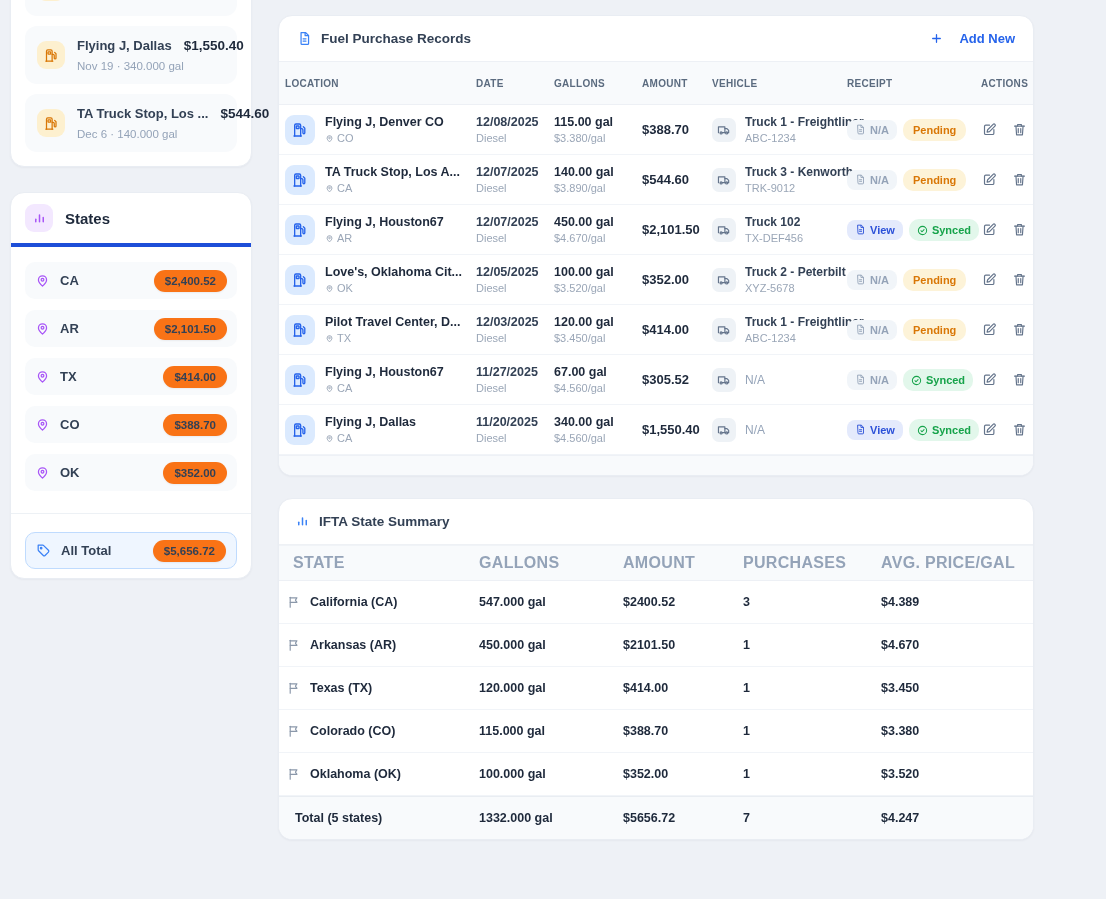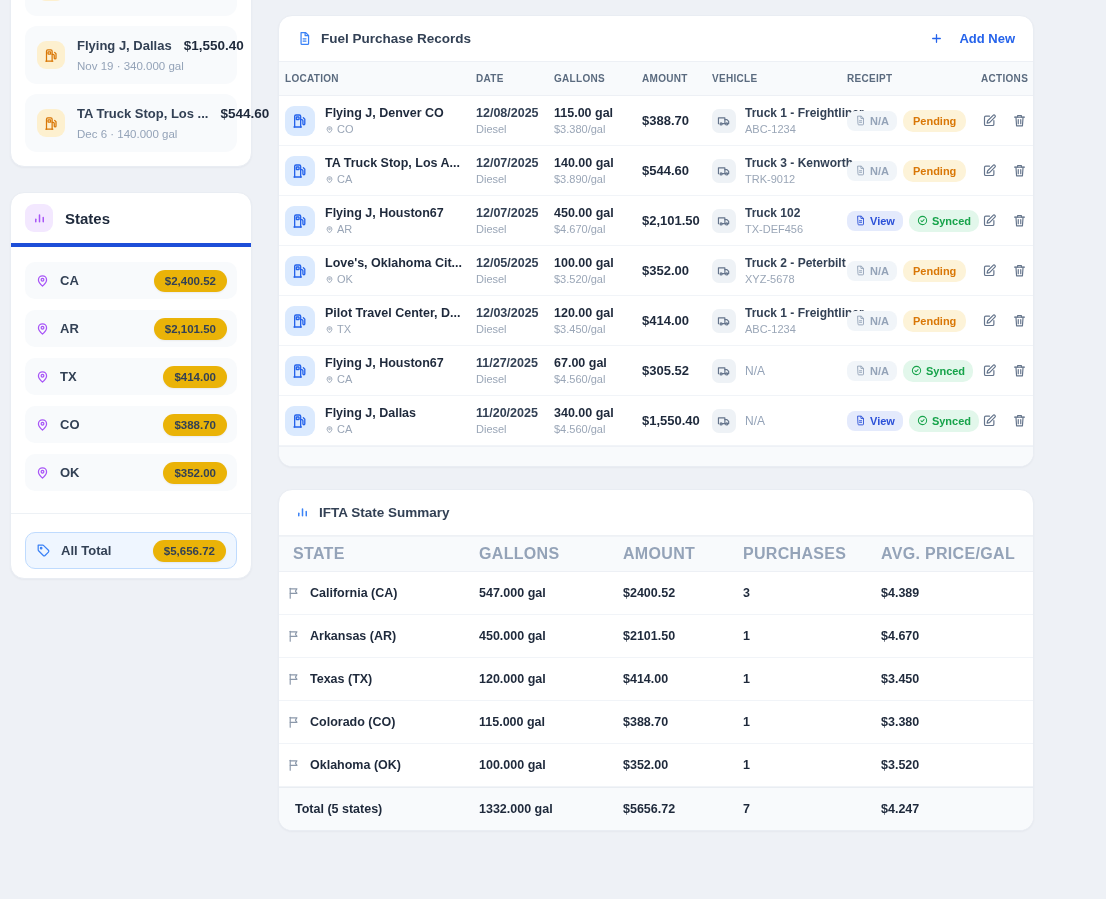--- a/index.html
+++ b/index.html
@@ -48,21 +48,21 @@
   }
   .states-header .states-title { font-size:15px; font-weight:700; color:#1e293b; }
   .states-list { padding:15px 14px 9px; display:flex; flex-direction:column; gap:11px; }
   .state-row {
     background:#f8fafc; border-radius:10px; height:37px;
     display:flex; align-items:center; gap:10px; padding:0 10px; cursor:pointer;
   }
   .state-row .pin { color:#a855f7; }
   .state-row .state-code { font-size:13px; font-weight:600; color:#334155; flex:1; }
   .pill {
-    background:#eab308; border-radius:999px; padding:5px 11px; font-size:11.5px; font-weight:600;
+    background:#f97316; border-radius:999px; padding:5px 11px; font-size:11.5px; font-weight:600;
     color:#334155; box-shadow:0 1px 2px rgba(16,24,40,.06);
   }
   .states-divider { border:none; border-top:1px solid #edf1f5; margin:11px -14px 7px; }
   .all-states-row {
     background:#eff6ff; border:1.5px solid #bfdbfe; border-radius:10px; height:37px;
     display:flex; align-items:center; gap:10px; padding:0 10px; cursor:pointer;
   }
   .all-states-row .tag { color:#3b82f6; }
   .all-states-row .state-code { font-size:13px; font-weight:600; color:#334155; flex:1; }
 
@@ -72,21 +72,21 @@
     height:45px; display:flex; align-items:center; gap:9px; padding:0 18px;
   }
   .card-header .hdr-icon { color:#3b82f6; }
   .card-header .hdr-title { font-size:13.5px; font-weight:600; color:#334155; flex:1; }
   .add-new {
     display:flex; align-items:center; gap:16px; background:none; border:none; cursor:pointer;
     color:#2563eb; font-size:13px; font-weight:600; font-family:inherit;
   }
   .thead {
     display:grid; grid-template-columns:191px 78px 88px 70px 135px 134px 1fr;
-    align-items:center; height:35px; padding:0 6px;
+    align-items:center; height:44px; padding:0 6px;
     background:#f8fafc; border-top:1px solid #edf0f5; border-bottom:1px solid #edf0f5;
   }
   .thead .th { font-size:10px; font-weight:700; color:#5b6b7f; letter-spacing:.03em; }
   .thead .th:last-child { text-align:right; padding-right:4px; }
   .trow {
     display:grid; grid-template-columns:191px 78px 88px 70px 135px 134px 1fr;
     align-items:center; height:50px; padding:0 6px; border-bottom:1px solid #f1f4f8;
   }
   .cell-stack { display:flex; flex-direction:column; gap:3px; }
   .loc-cell { display:flex; align-items:center; gap:10px; }
@@ -108,21 +108,21 @@
   .veh-name { font-size:12px; font-weight:600; color:#334155; white-space:nowrap; }
   .veh-na { color:#94a3b8; font-weight:500; }
   .rec-cell { display:flex; align-items:center; gap:6px; }
   .badge {
     display:inline-flex; align-items:center; gap:4px; padding:4px 8px; border-radius:8px;
     font-size:11px; font-weight:600; border:none; font-family:inherit; cursor:default;
   }
   .badge-na { background:#f1f5f9; color:#94a3b8; }
   .badge-view { background:#e4eafc; color:#2b50d8; cursor:pointer; }
   .badge-pending { background:#fdf3d8; color:#d97706; border-radius:10px; padding:5px 10px; }
-  .badge-synced { background:#e2f7eb; color:#16a34a; border-radius:10px; padding:5px 8px; }
+  .badge-synced { background:#e2f7eb; color:#16a34a; border-radius:10px; padding:5px 8px;align-items:flex-end; }
   .act-cell { display:flex; align-items:center; justify-content:flex-end; gap:13px; padding-right:4px; }
   .icon-btn { background:none; border:none; padding:1px; cursor:pointer; color:#64748b; }
   .records-footer { height:20px; background:#f8fafc; border-top:1px solid #eef1f6; }
 
   
   .ifta-card { overflow:hidden; display:flex; flex-direction:column; }
   .ifta-header { height:46px; display:flex; align-items:center; gap:9px; padding:0 16px; border-bottom:1px solid #eef1f5; }
   .ifta-header .hdr-icon { color:#3b82f6; }
   .ifta-header .hdr-title { font-size:13.5px; font-weight:600; color:#334155; }
   .ifta-bar { height:47px; display:flex; align-items:center; justify-content:space-between; padding:0 18px; border-bottom:1px solid #eef1f5; }

